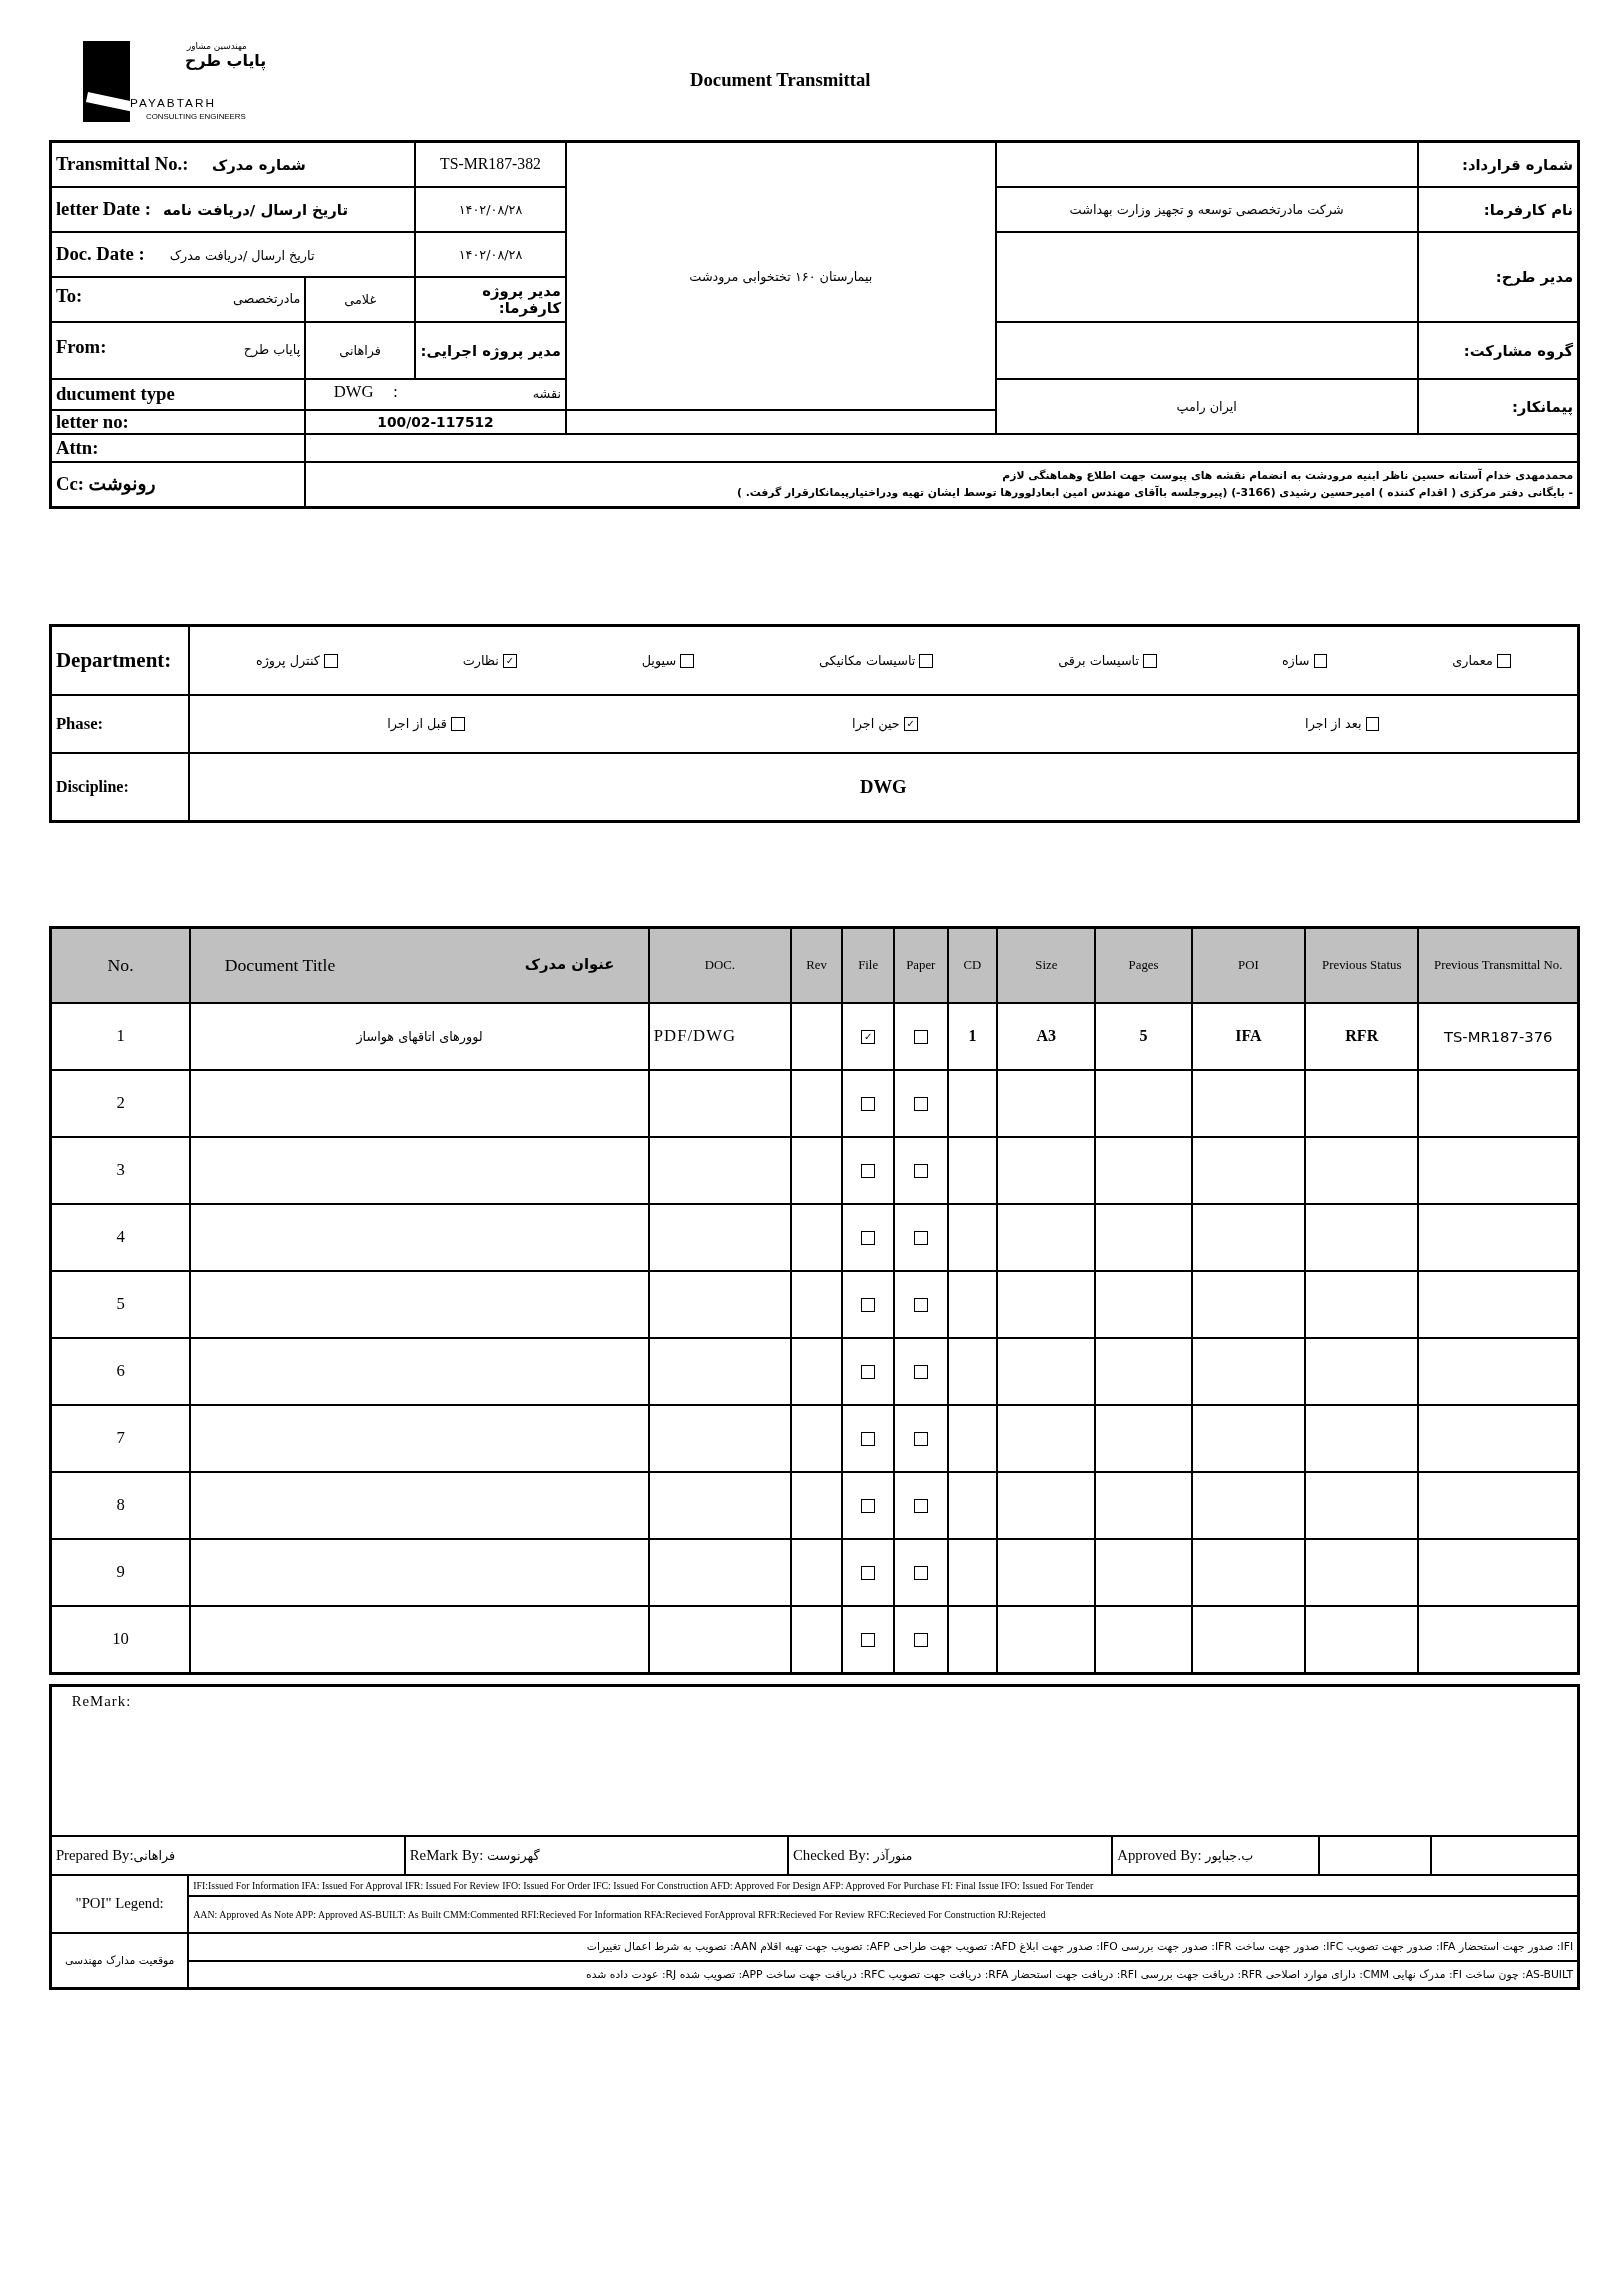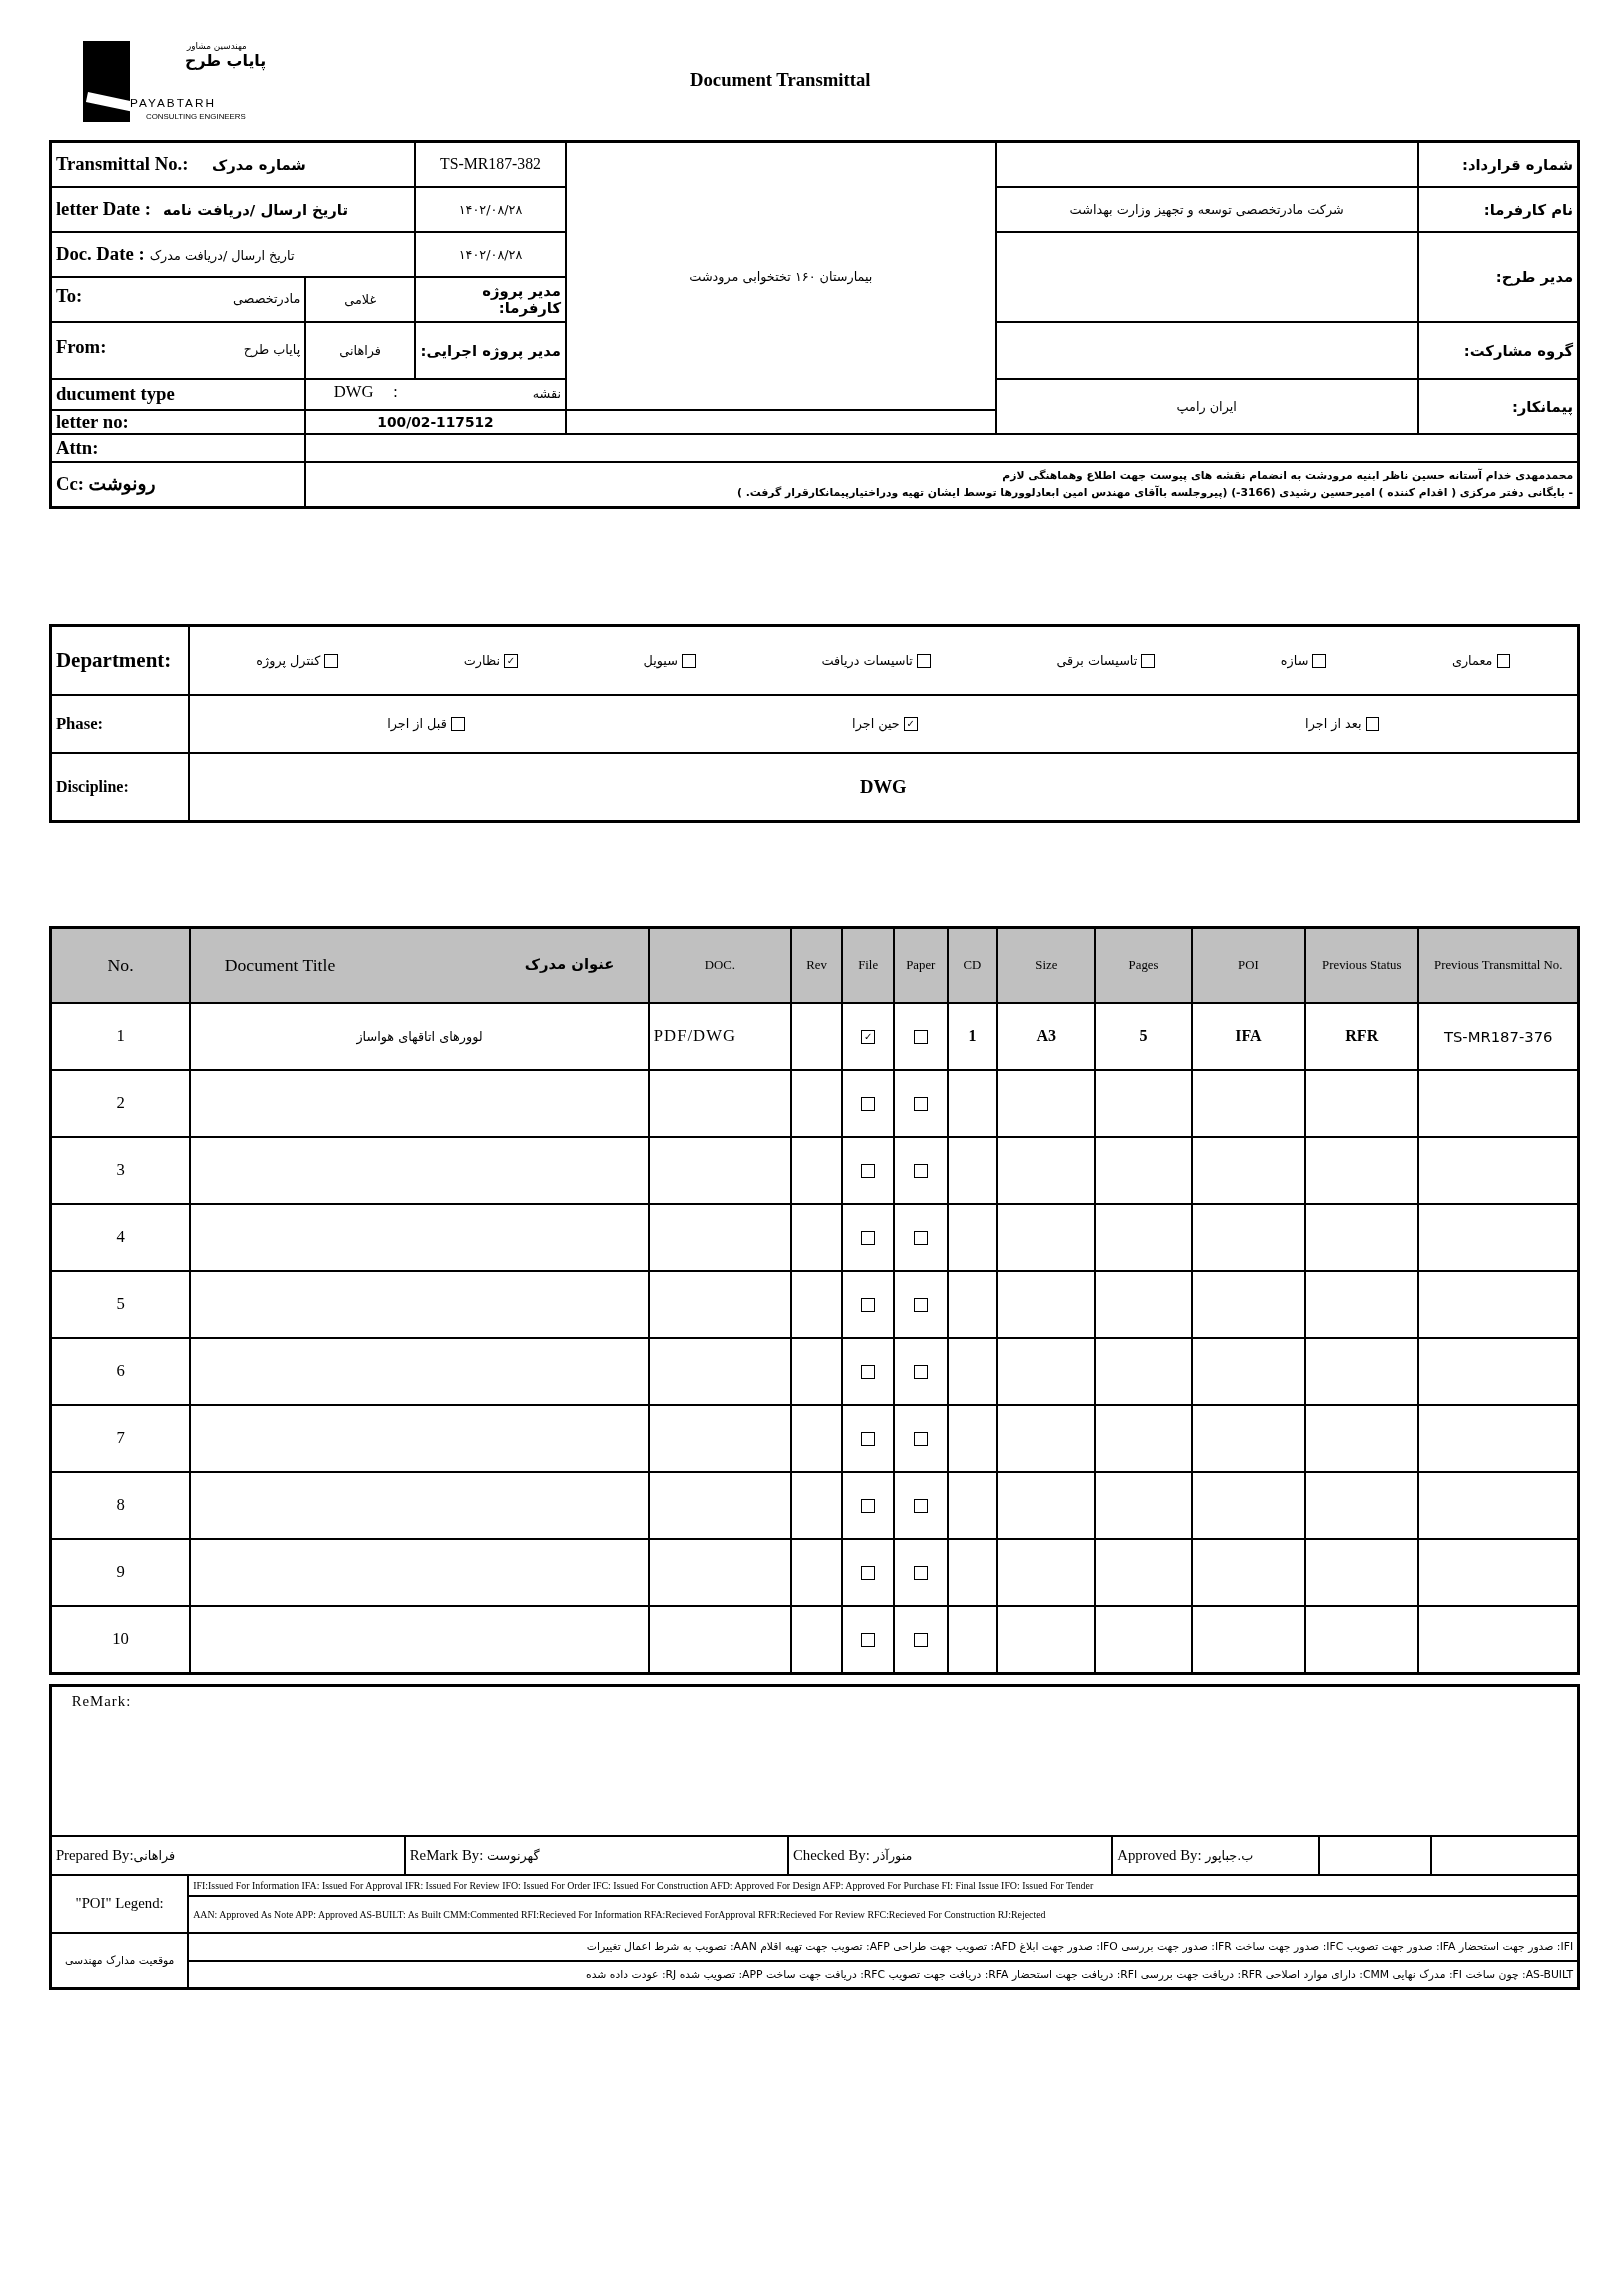--- a/index.html
+++ b/index.html
@@ -66,21 +66,21 @@
       <span class="lbl-en">letter Date :</span>
       <span class="fa-b" style="margin-left:7.9px">تاریخ ارسال /دریافت نامه</span>
     </td>
     <td class="c fa-sm">۱۴۰۲/۰۸/۲۸</td>
     <td class="c fa-sm">شرکت مادرتخصصی توسعه و تجهیز وزارت بهداشت</td>
     <td class="rtl fa-b">نام کارفرما:</td>
   </tr>
   <tr style="height:45px">
     <td colspan="2">
       <span class="lbl-en">Doc. Date :</span>
-      <span class="fa-sm" style="margin-left:1px">تاریخ ارسال /دریافت مدرک</span>
+      <span class="fa-sm" style="margin-left:21px">تاریخ ارسال /دریافت مدرک</span>
     </td>
     <td class="c fa-sm">۱۴۰۲/۰۸/۲۸</td>
     <td rowspan="2" class="c fa-sm"></td>
     <td rowspan="2" class="rtl fa-b">مدیر طرح:</td>
   </tr>
   <tr style="height:45px">
     <td>
       <span class="lbl-en">To:</span>
       <span class="fa-sm" style="float:right; line-height:27.6px">مادرتخصصی</span>
     </td>
@@ -132,21 +132,21 @@
       <col>
     </colgroup>
   <tbody>
       <tr style="height:69px">
     <td class="lbl-en" style="font-size:21px">Department:</td>
     <td>
       <div class="rtl" style="display:flex; justify-content:space-around; font-size:12.8px">
         <span><span class="box"></span> <span>معماری</span></span>
         <span><span class="box"></span> <span>سازه</span></span>
         <span><span class="box"></span> <span>تاسیسات برقی</span></span>
-        <span><span class="box"></span> <span>تاسیسات دریافت</span></span>
+        <span><span class="box"></span> <span>تاسیسات مکانیکی</span></span>
         <span><span class="box"></span> <span>سیویل</span></span>
         <span><span class="box">✓</span> <span>نظارت</span></span>
         <span><span class="box"></span> <span>کنترل پروژه</span></span>
       </div>
     </td>
   </tr>
   <tr style="height:58px">
     <td class="lbl-en" style="font-size:16.7px">Phase:</td>
     <td>
       <div class="rtl" style="display:flex; justify-content:space-around; font-size:12.8px">

